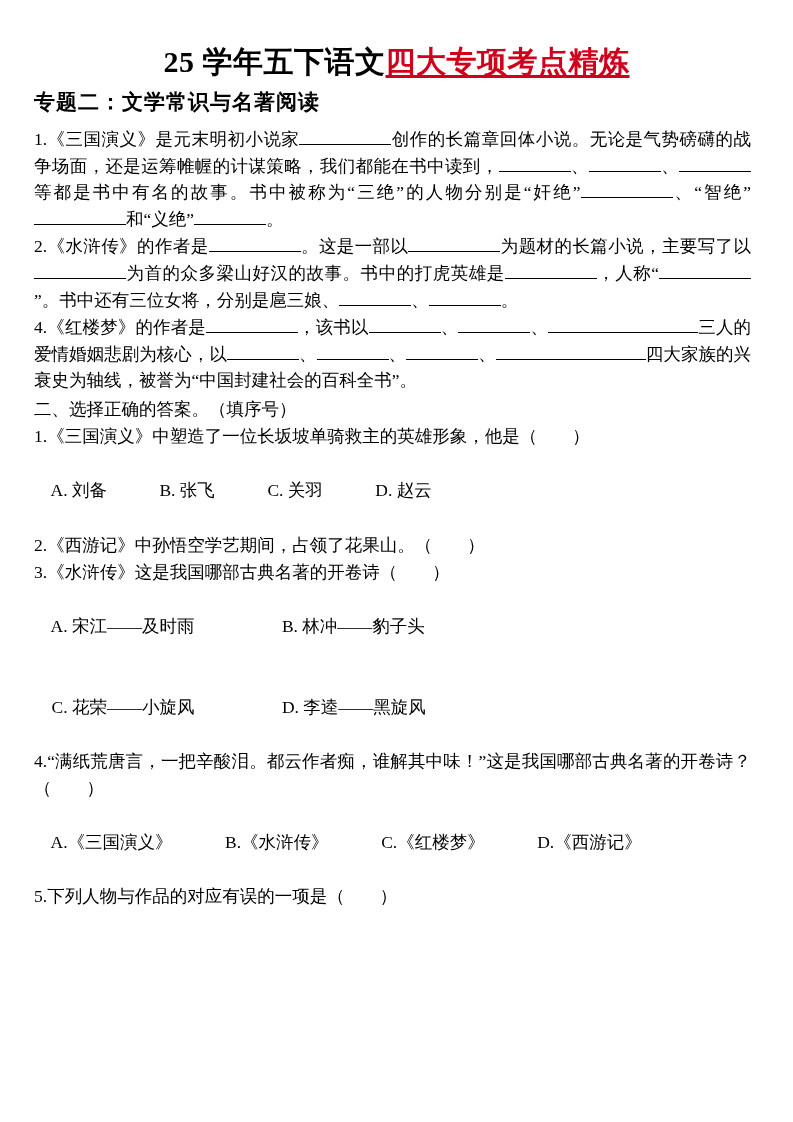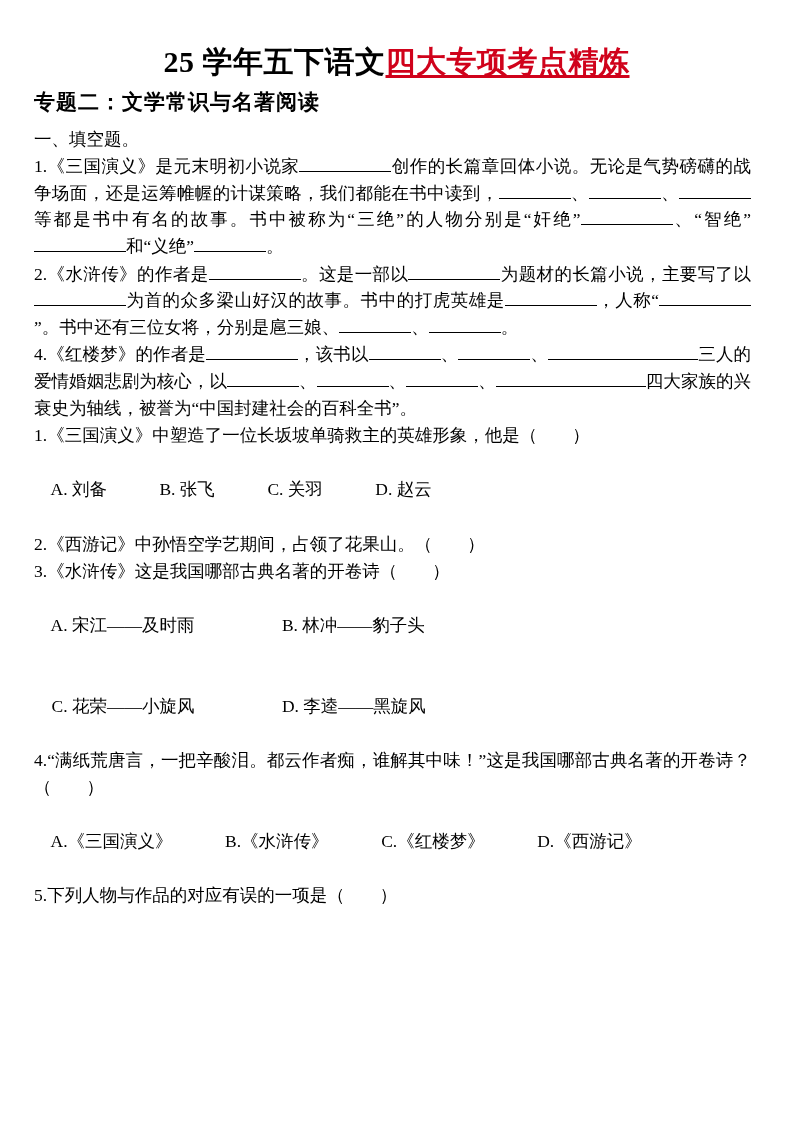--- a/index.html
+++ b/index.html
@@ -76,35 +76,35 @@
 <body>
 
 <div class="page">
 
   <div class="title-line">
     <span class="title-black">25 学年五下语文</span><span class="title-red">四大专项考点精炼</span>
   </div>
 
   <div class="subtitle">专题二：文学常识与名著阅读</div>
 
-  <div class="sec-head">一、填空题。</div>
 
   <p class="q">
     <span>1.</span><span>《三国演义》是元末明初小说家</span><span class="blank b-lg"></span><span>创作的长篇章回体小说。无论是气势磅礴的战争场面，还是运筹帷幄的计谋策略，我们都能在书中读到，</span><span class="blank b-md"></span><span>、</span><span class="blank b-md"></span><span>、</span><span class="blank b-md"></span><span>等都是书中有名的故事。书中被称为“三绝”的人物分别是“奸绝”</span><span class="blank b-lg"></span><span>、“智绝”</span><span class="blank b-lg"></span><span>和“义绝”</span><span class="blank b-md"></span><span>。</span>
   </p>
 
   <p class="q">
     <span>2.</span><span>《水浒传》的作者是</span><span class="blank b-lg"></span><span>。这是一部以</span><span class="blank b-lg"></span><span>为题材的长篇小说，主要写了以</span><span class="blank b-lg"></span><span>为首的众多梁山好汉的故事。书中的打虎英雄是</span><span class="blank b-lg"></span><span>，人称“</span><span class="blank b-lg"></span><span>”。书中还有三位女将，分别是扈三娘、</span><span class="blank b-md"></span><span>、</span><span class="blank b-md"></span><span>。</span>
   </p>
 
 
   <p class="q">
     <span>4.</span><span>《红楼梦》的作者是</span><span class="blank b-lg"></span><span>，该书以</span><span class="blank b-md"></span><span>、</span><span class="blank b-md"></span><span>、</span><span class="blank b-xxl"></span><span>三人的爱情婚姻悲剧为核心，以</span><span class="blank b-md"></span><span>、</span><span class="blank b-md"></span><span>、</span><span class="blank b-md"></span><span>、</span><span class="blank b-xxl"></span><span>四大家族的兴衰史为轴线，被誉为“中国封建社会的百科全书”。</span>
   </p>
 
+  <div class="sec-head">二、选择正确的答案。（填序号）</div>
 
   <p class="q">
     <span>1.</span><span>《三国演义》中塑造了一位长坂坡单骑救主的英雄形象，他是（　　）</span>
   </p>
   <p class="opts">
     <span>A. 刘备</span>　　　<span>B. 张飞</span>　　　<span>C. 关羽</span>　　　<span>D. 赵云</span>
   </p>
 
   <p class="q">
     <span>2.</span><span>《西游记》中孙悟空学艺期间，占领了花果山。（　　）</span>

